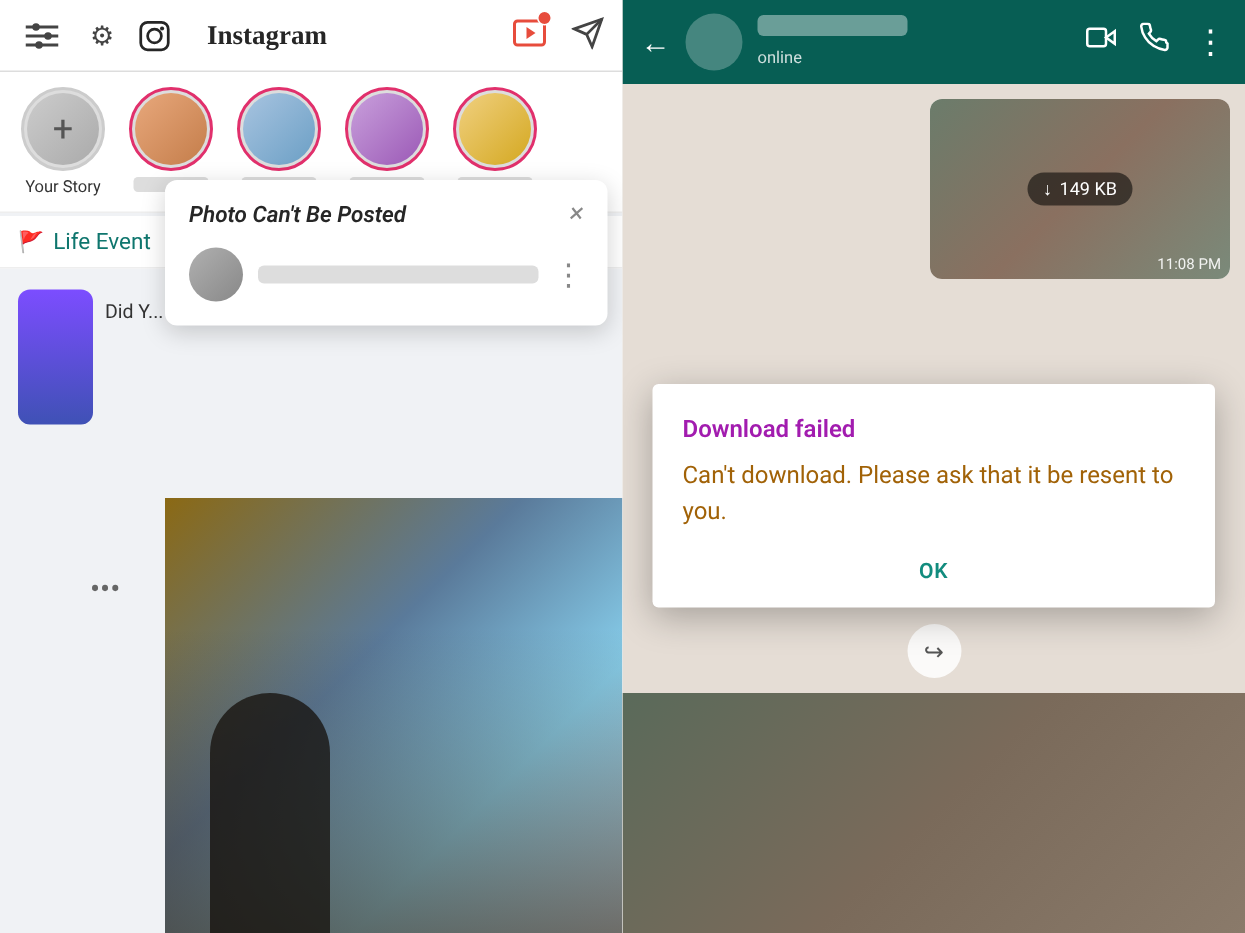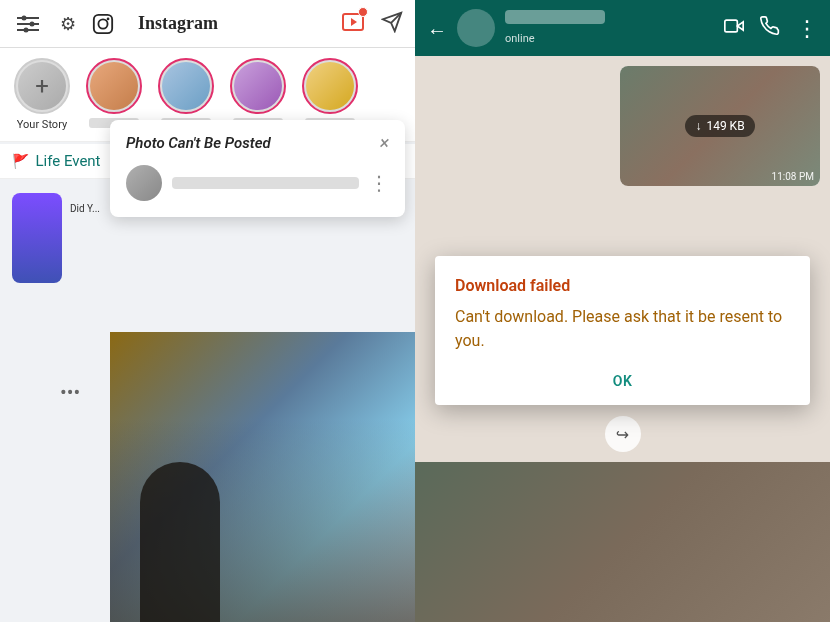--- a/index.html
+++ b/index.html
@@ -185,21 +185,21 @@
       margin-top: 4px;
     }
     .feed-card-blue {
       width: 50px;
       height: 90px;
       background: linear-gradient(180deg, #7c4dff, #3f51b5);
       border-radius: 8px;
       flex-shrink: 0;
     }
     .did-you-know {
-      font-size: 10px;
+      font-size: 13px;
       color: #333;
     }
 
     
     .three-dots {
       position: absolute;
       left: 60px;
       top: 380px;
       font-size: 20px;
       color: #666;
@@ -335,21 +335,21 @@
       right: 20px;
       background: #fff;
       border-radius: 4px;
       box-shadow: 0 6px 24px rgba(0,0,0,0.28);
       padding: 20px 20px 12px 20px;
       z-index: 30;
     }
     .dialog-title {
       font-size: 16px;
       font-weight: 600;
-      color: #c2410c;
+      color: #a21caf;
       margin-bottom: 10px;
     }
     .dialog-body {
       font-size: 16px;
       color: #a16207;
       line-height: 1.5;
       margin-bottom: 16px;
     }
     .dialog-actions {
       display: flex;

